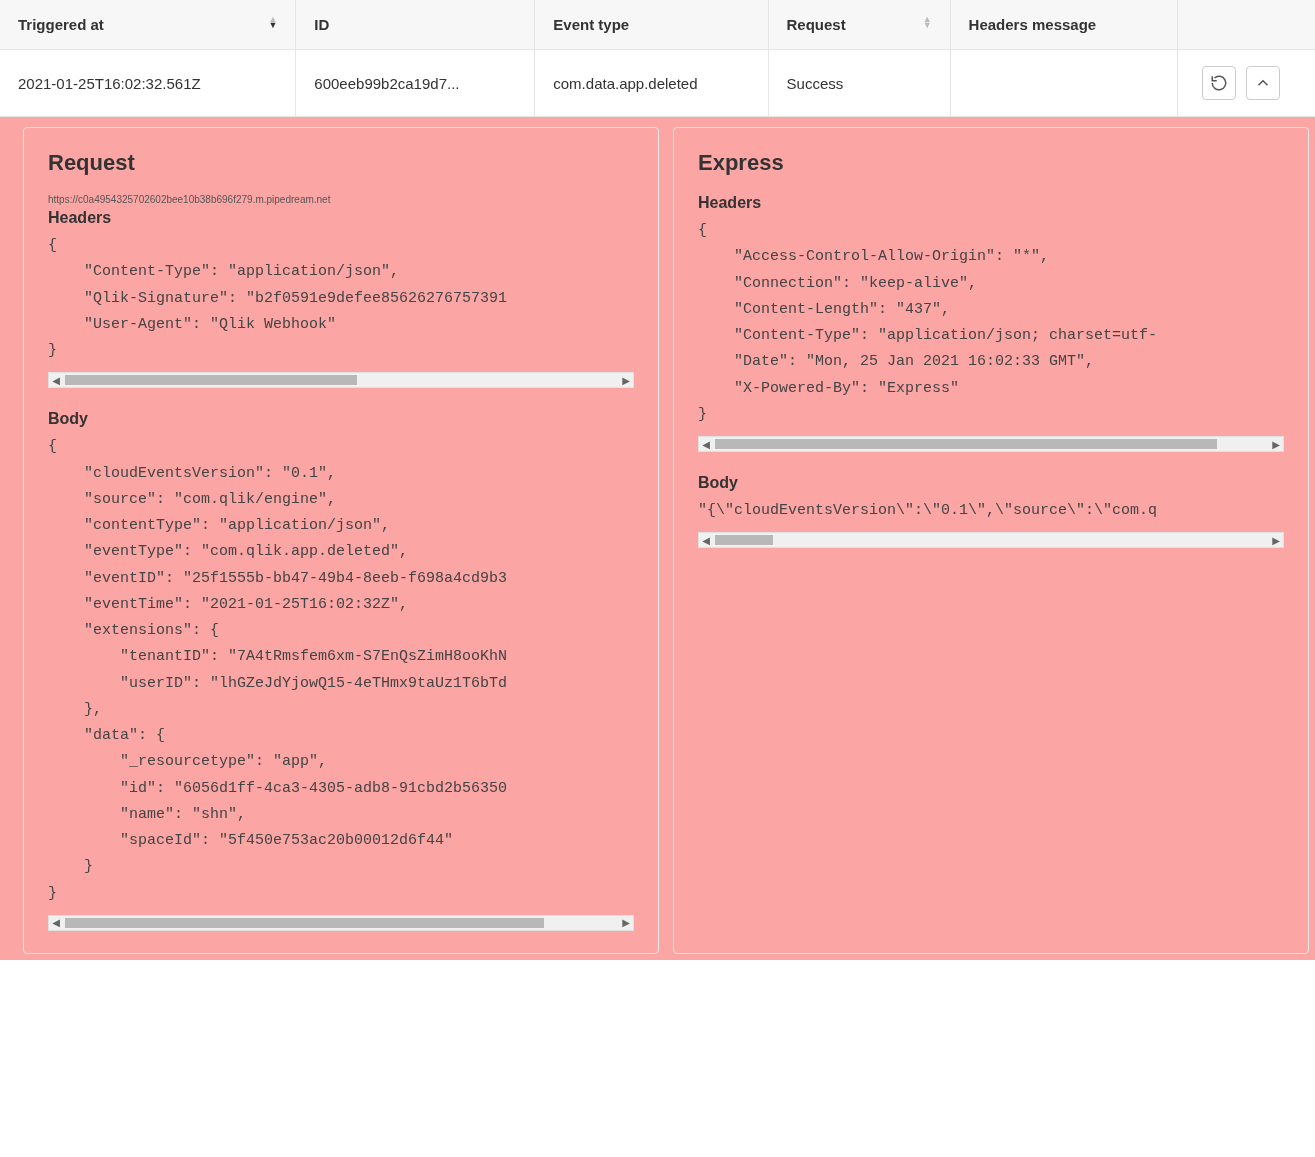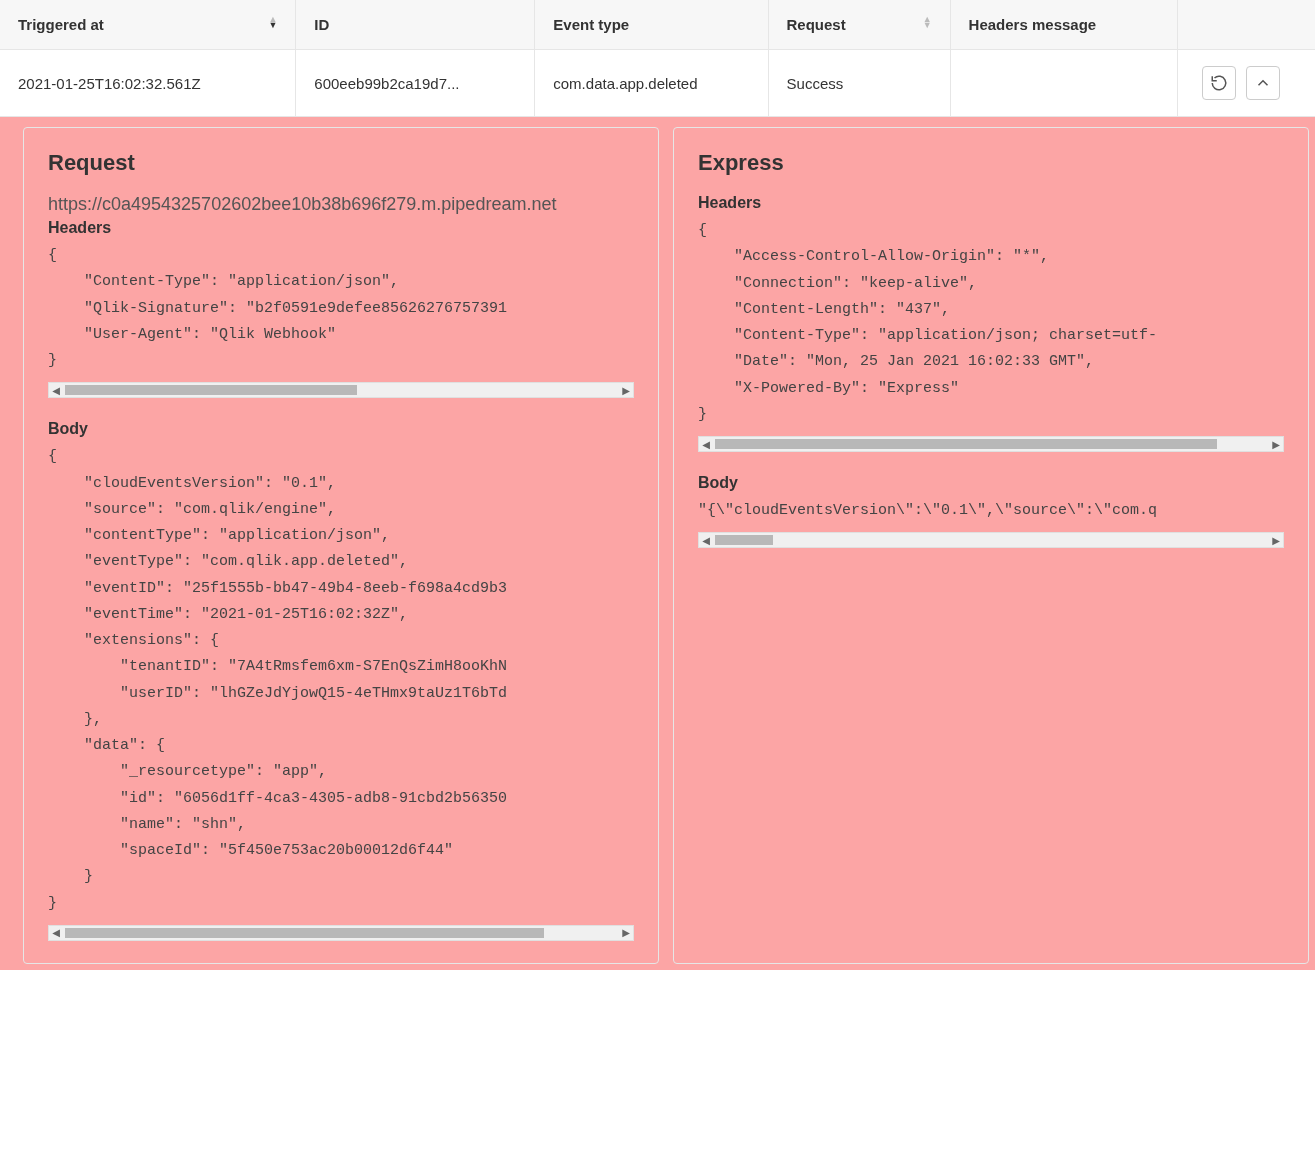--- a/index.html
+++ b/index.html
@@ -71,21 +71,21 @@
   }
   .panel h3 {
     margin: 22px 0 4px 0;
     font-size: 16px;
     font-weight: 600;
     color: #333;
   }
   .panel h3:first-of-type { margin-top: 0; }
   .field-val {
     color: #555;
-    font-size: 18px;
+    font-size: 10px;
     margin: 12px 0 4px 0;
     word-break: break-all;
   }
   .code-scroll {
     overflow-x: auto;
     padding-bottom: 4px;
   }
   pre {
     margin: 2px 0 0 0;
     font-family: "SFMono-Regular", Consolas, "Liberation Mono", Menlo, monospace;

